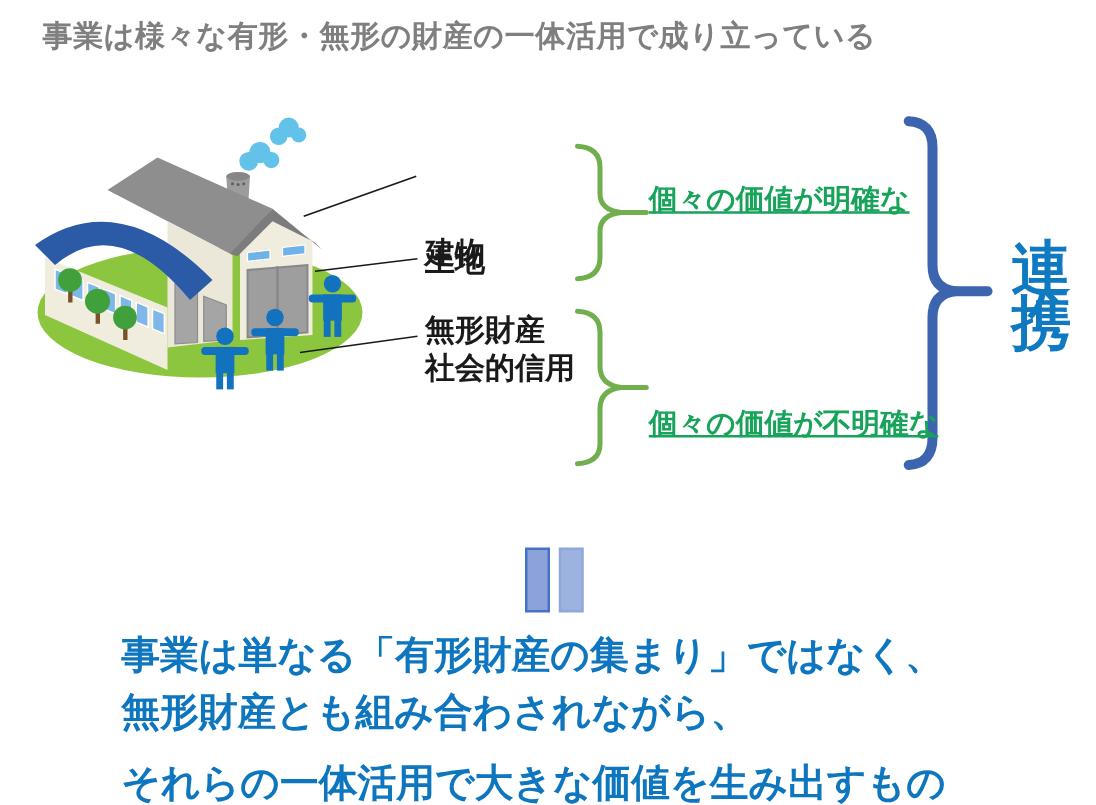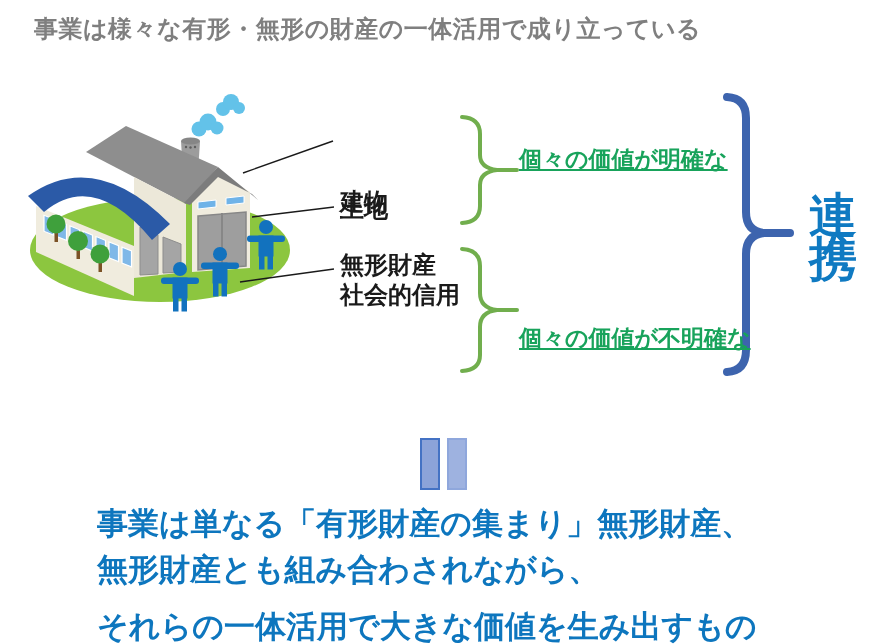--- a/index.html
+++ b/index.html
@@ -147,15 +147,15 @@
 <div class="abs note" id="note-tangible">
   <div>個々の価値が明確な</div>
 </div>
 
 <div class="abs note" id="note-intangible">
   <div>個々の価値が不明確な</div>
 </div>
 
 <div class="abs" id="link-label">連携</div>
 
-<div class="abs conclusion" id="concl-1">事業は単なる「有形財産の集まり」無形財産、</div>
+<div class="abs conclusion" id="concl-1">事業は単なる「有形財産の集まり」ではなく、</div>
 <div class="abs conclusion" id="concl-2">無形財産とも組み合わされながら、</div>
 <div class="abs conclusion" id="concl-3">それらの一体活用で大きな価値を生み出すもの</div>
 
 </body></html>

